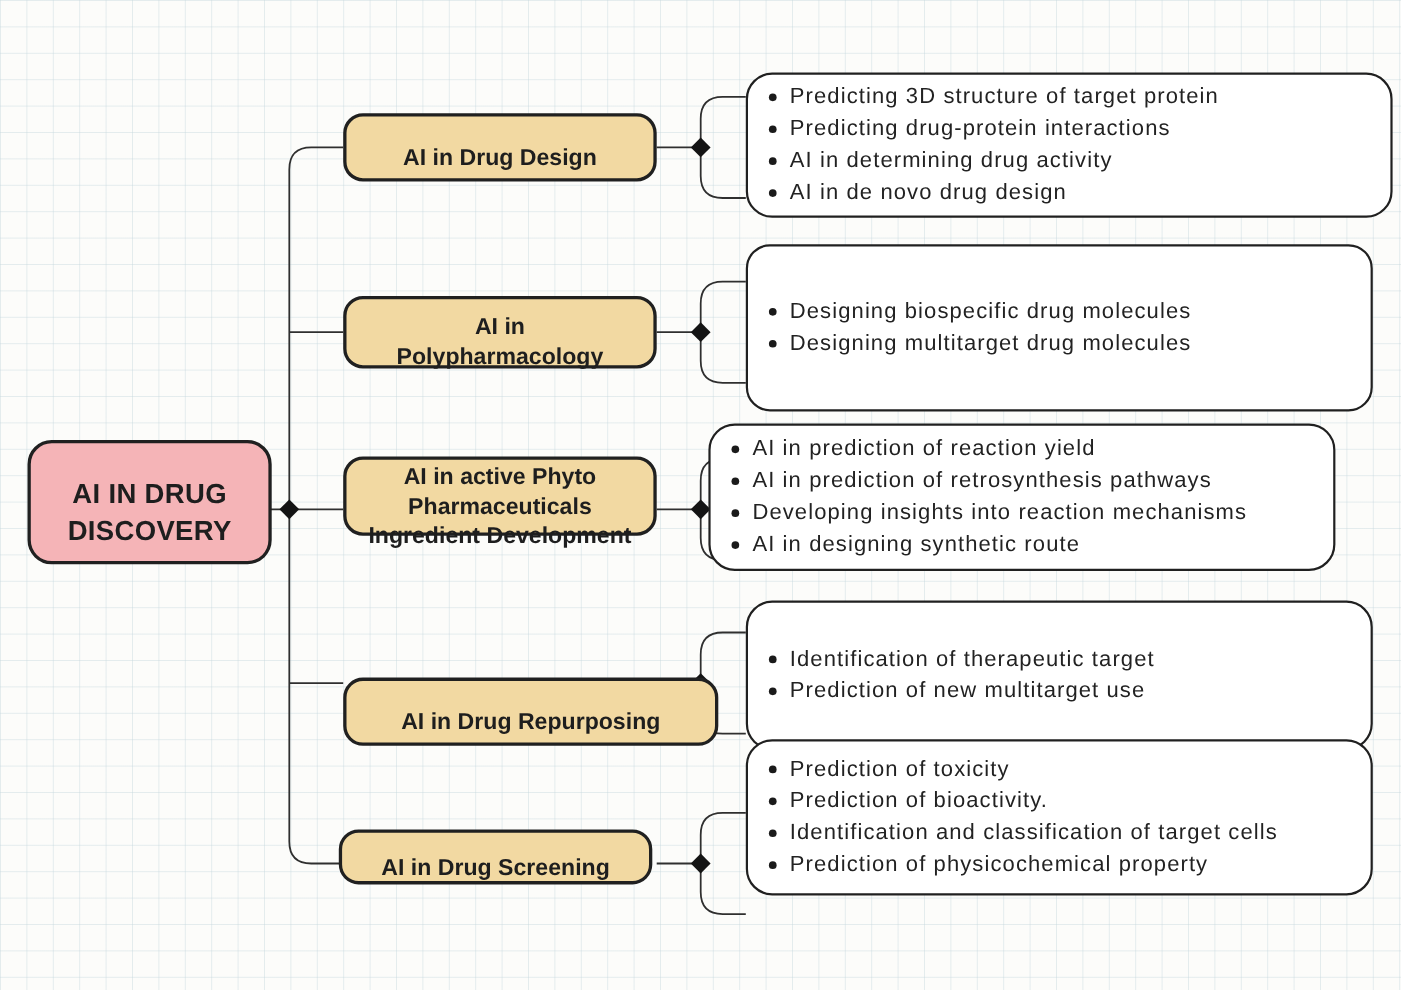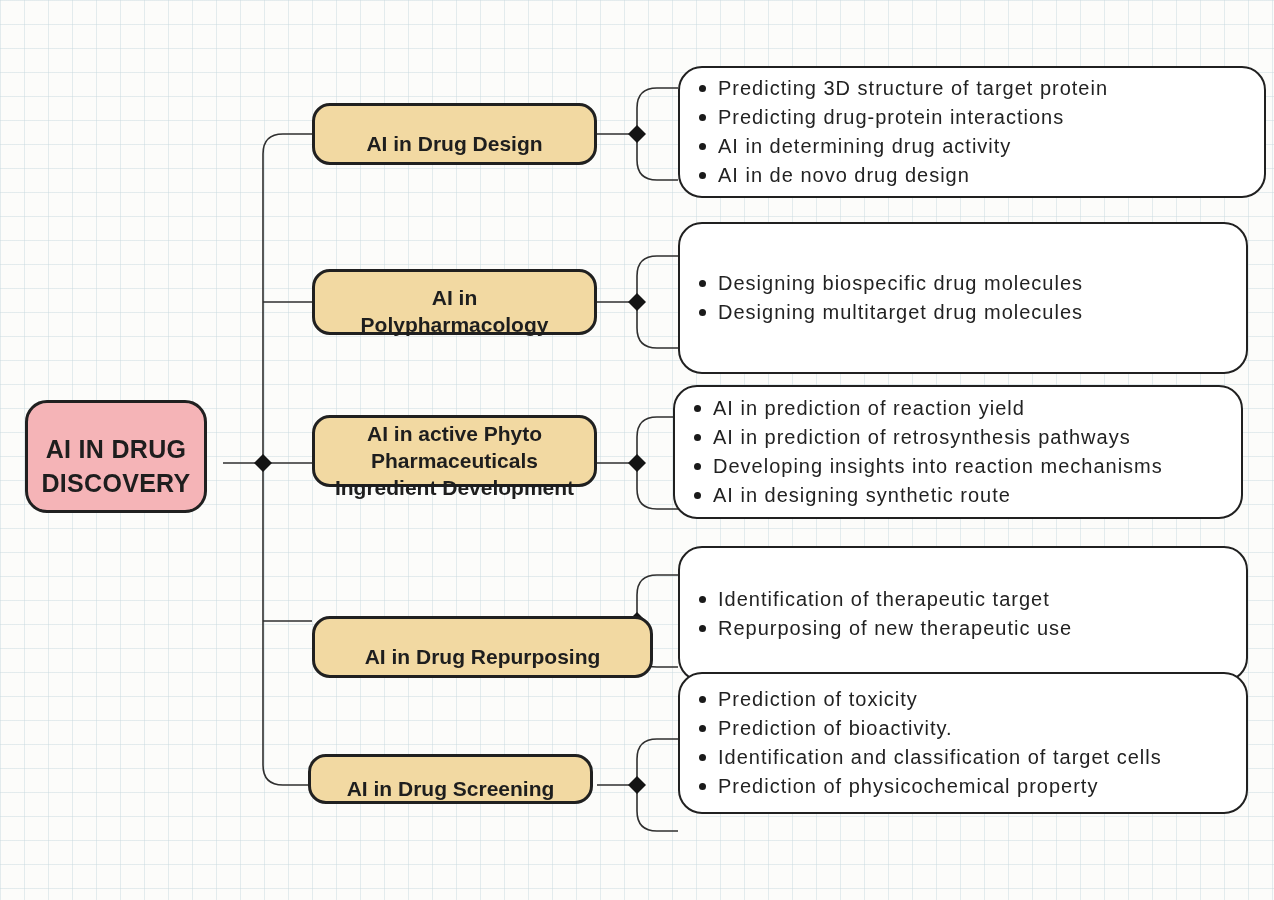--- a/index.html
+++ b/index.html
@@ -87,21 +87,21 @@
     <g fill="#141414" stroke="none">
       <path d="M 254 463 L 263 454 L 272 463 L 263 472 Z"></path>
       <path d="M 628 134 L 637 125 L 646 134 L 637 143 Z"></path>
       <path d="M 628 302 L 637 293 L 646 302 L 637 311 Z"></path>
       <path d="M 628 463 L 637 454 L 646 463 L 637 472 Z"></path>
       <path d="M 628 621 L 637 612 L 646 621 L 637 630 Z"></path>
       <path d="M 628 785 L 637 776 L 646 785 L 637 794 Z"></path>
     </g>
   </svg>
 
-  <div class="node root-node" style="left:25px;top:400px;width:182px;height:113px;text-align:center;">
+  <div class="node root-node" style="left:25px;top:400px;width:222px;height:113px;text-align:center;">
     <div class="label">AI IN DRUG
 DISCOVERY</div>
   </div>
 
   <div class="node branch-node" style="left:312px;top:103px;width:285px;height:62px;">
     <div class="label">AI in Drug Design</div>
   </div>
   <div class="node branch-node" style="left:312px;top:269px;width:285px;height:66px;">
     <div class="label">AI in
 Polypharmacology</div>
@@ -120,40 +120,40 @@
 
   <div class="leaf-box" style="left:678px;top:66px;width:588px;height:132px;">
     <ul>
       <li>Predicting 3D structure of target protein</li>
       <li>Predicting drug-protein interactions</li>
       <li>AI in determining drug activity</li>
       <li>AI in de novo drug design</li>
     </ul>
   </div>
 
-  <div class="leaf-box" style="left:678px;top:222px;width:570px;height:152px;">
+  <div class="leaf-box" style="left:678px;top:222px;width:570px;height:152px;border-radius:22px;">
     <ul>
       <li>Designing biospecific drug molecules</li>
       <li>Designing multitarget drug molecules</li>
     </ul>
   </div>
 
-  <div class="leaf-box" style="left:673px;top:385px;width:570px;height:134px;">
+  <div class="leaf-box" style="left:644px;top:385px;width:570px;height:134px;">
     <ul>
       <li>AI in prediction of reaction yield</li>
       <li>AI in prediction of retrosynthesis pathways</li>
       <li>Developing insights into reaction mechanisms</li>
       <li>AI in designing synthetic route</li>
     </ul>
   </div>
 
   <div class="leaf-box" style="left:678px;top:546px;width:570px;height:136px;">
     <ul>
       <li>Identification of therapeutic target</li>
-      <li>Repurposing of new therapeutic use</li>
+      <li>Prediction of new multitarget use</li>
     </ul>
   </div>
 
   <div class="leaf-box" style="left:678px;top:672px;width:570px;height:142px;">
     <ul>
       <li>Prediction of toxicity</li>
       <li>Prediction of bioactivity.</li>
       <li>Identification and classification of target cells</li>
       <li>Prediction of physicochemical property</li>
     </ul>

